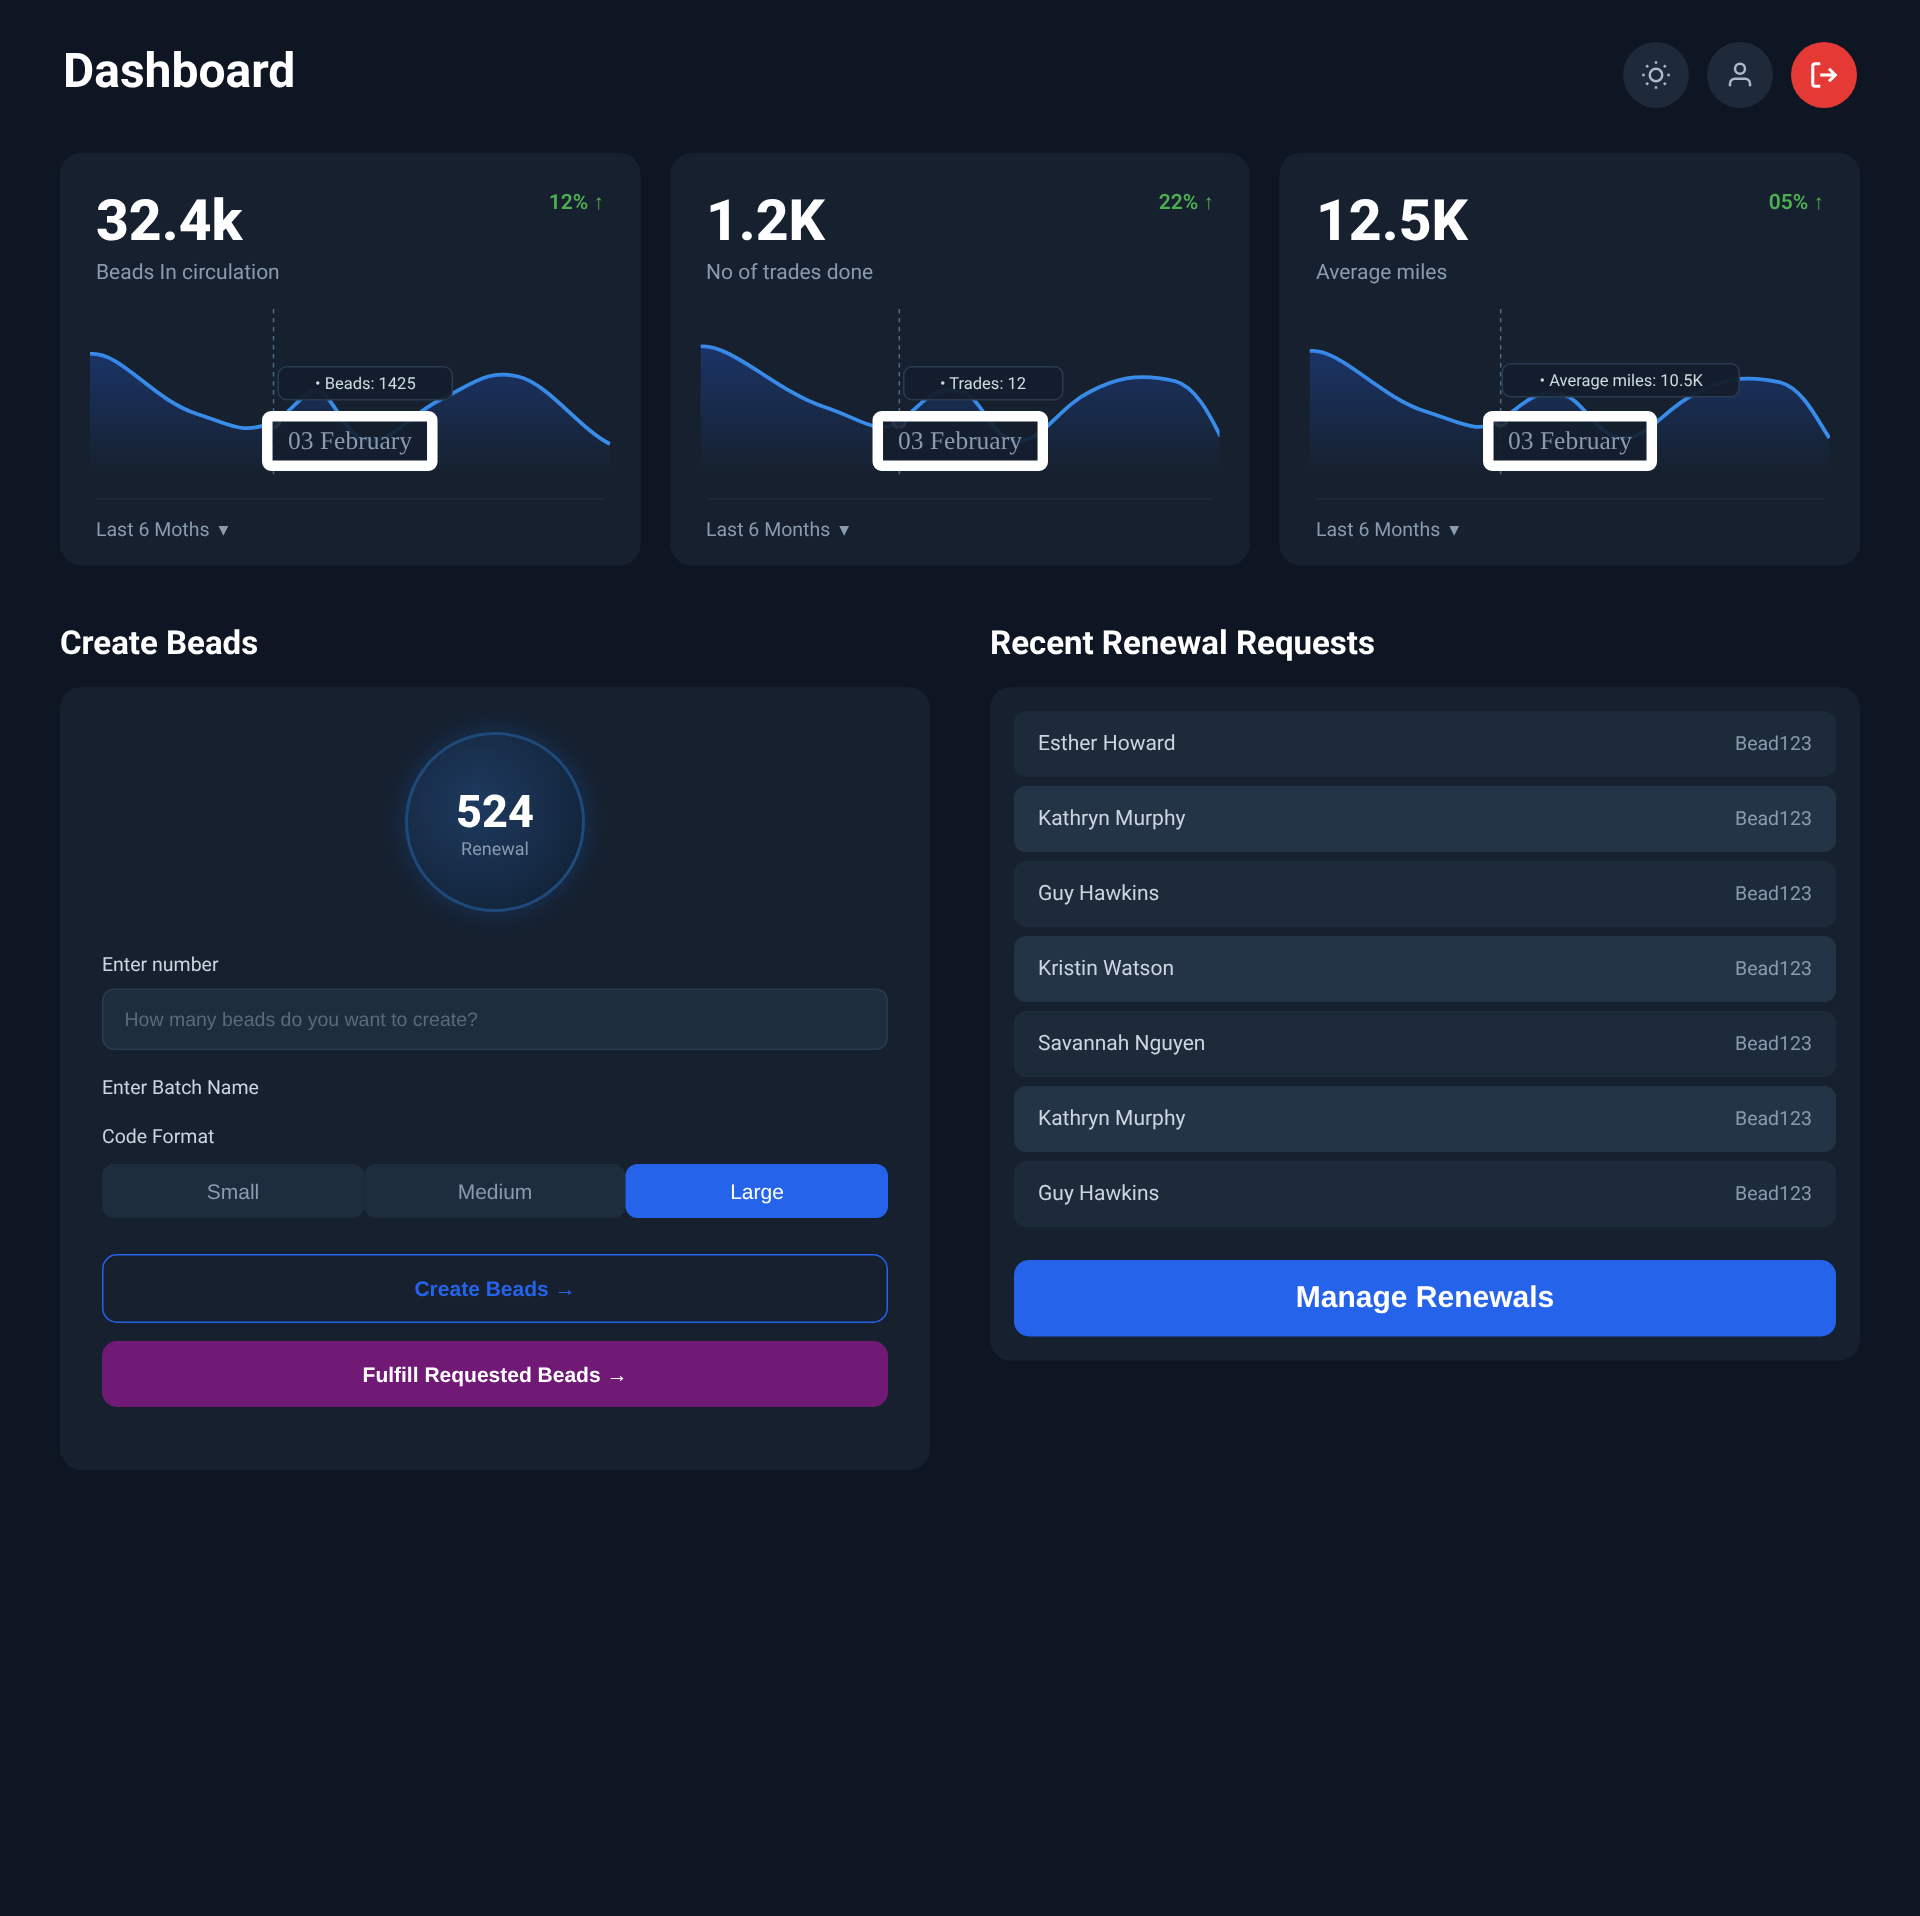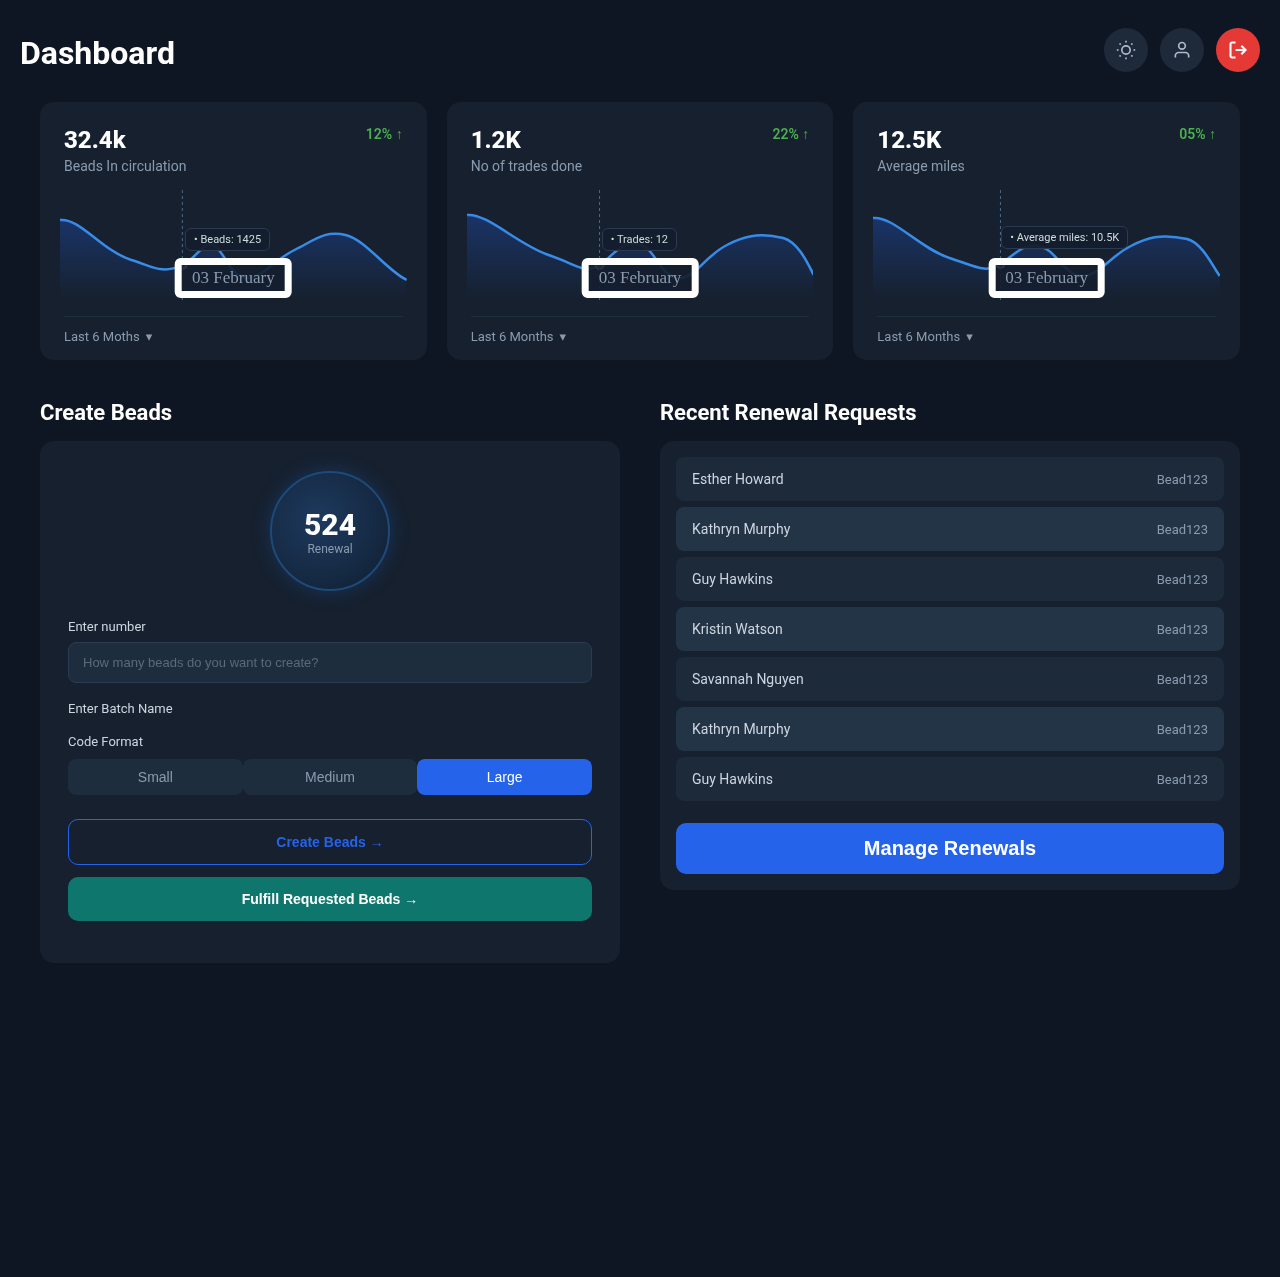--- a/index.html
+++ b/index.html
@@ -7,23 +7,23 @@
       background-color: #0f1623;
       color: #ffffff;
       font-family: -apple-system, BlinkMacSystemFont, 'Segoe UI', Roboto, sans-serif;
       min-height: 1277px;
       width: 1280px;
     }
 
     
     .header {
       display: flex;
-      align-items: flex-end;
+      align-items: flex-start;
       justify-content: space-between;
-      padding: 28px 20px 20px;
+      padding: 28px 42px 20px;
     }
     .header-title {
       font-size: 32px;
       font-weight: 700;
       color: #ffffff;
     }
     .header-icons {
       display: flex;
       align-items: center;
       gap: 12px;
@@ -59,21 +59,21 @@
       gap: 20px;
     }
     .stat-card {
       background: #16202e;
       border-radius: 14px;
       padding: 24px 24px 16px;
       position: relative;
       overflow: hidden;
     }
     .stat-value {
-      font-size: 24px;
+      font-size: 38px;
       font-weight: 800;
       color: #ffffff;
     }
     .stat-change {
       position: absolute;
       top: 24px;
       right: 24px;
       font-size: 14px;
       font-weight: 600;
       color: #4caf50;
@@ -90,21 +90,21 @@
     }
     .chart-area svg {
       width: 100%;
       height: 100%;
     }
     .chart-tooltip {
       position: absolute;
       background: rgba(20, 30, 45, 0.95);
       border: 1px solid #2a3a50;
       border-radius: 6px;
-      padding: 4px 8px;
+      padding: 4px 24px;
       font-size: 11px;
       color: #cdd;
       white-space: nowrap;
       pointer-events: none;
     }
     .chart-date {
       position: absolute;
       bottom: 2px;
       left: 50%;
       transform: translateX(-50%);
@@ -233,21 +233,21 @@
       justify-content: center;
       gap: 8px;
       margin-bottom: 12px;
     }
     .action-btn-outline {
       background: transparent;
       border: 1px solid #2563eb;
       color: #2563eb;
     }
     .action-btn-filled {
-      background: #0f766e;
+      background: #701a75;
       color: #ffffff;
     }
 
     
     .renewal-card {
       background: #16202e;
       border-radius: 14px;
       padding: 16px;
     }
     .renewal-item {

